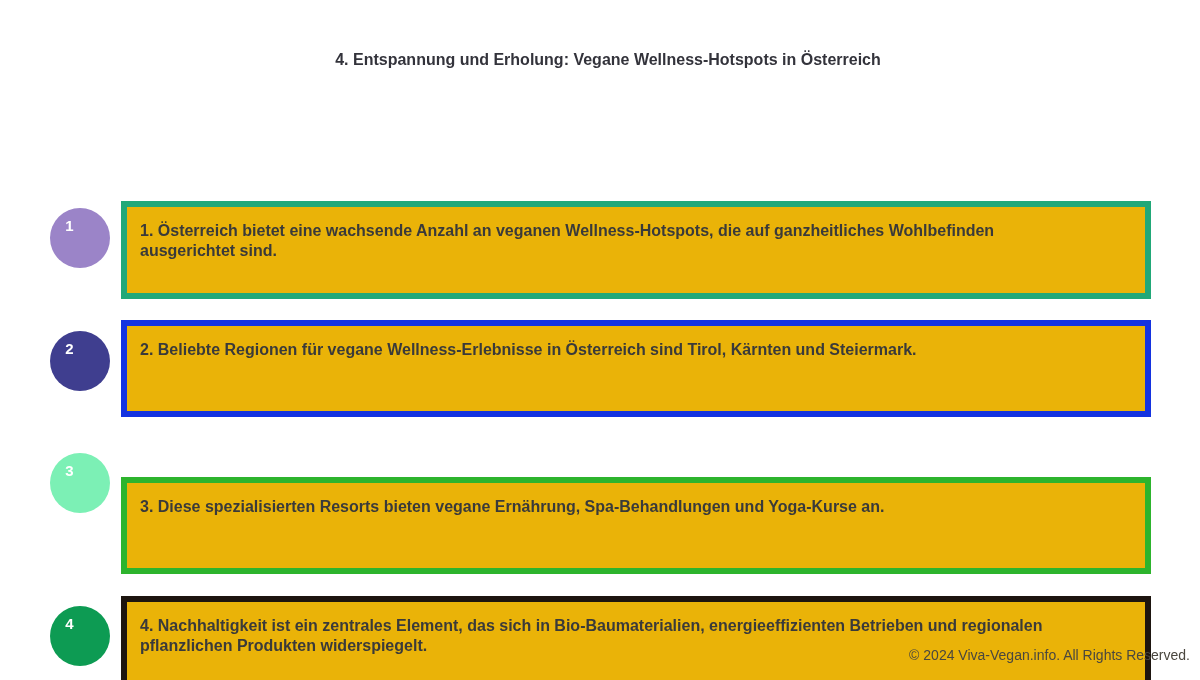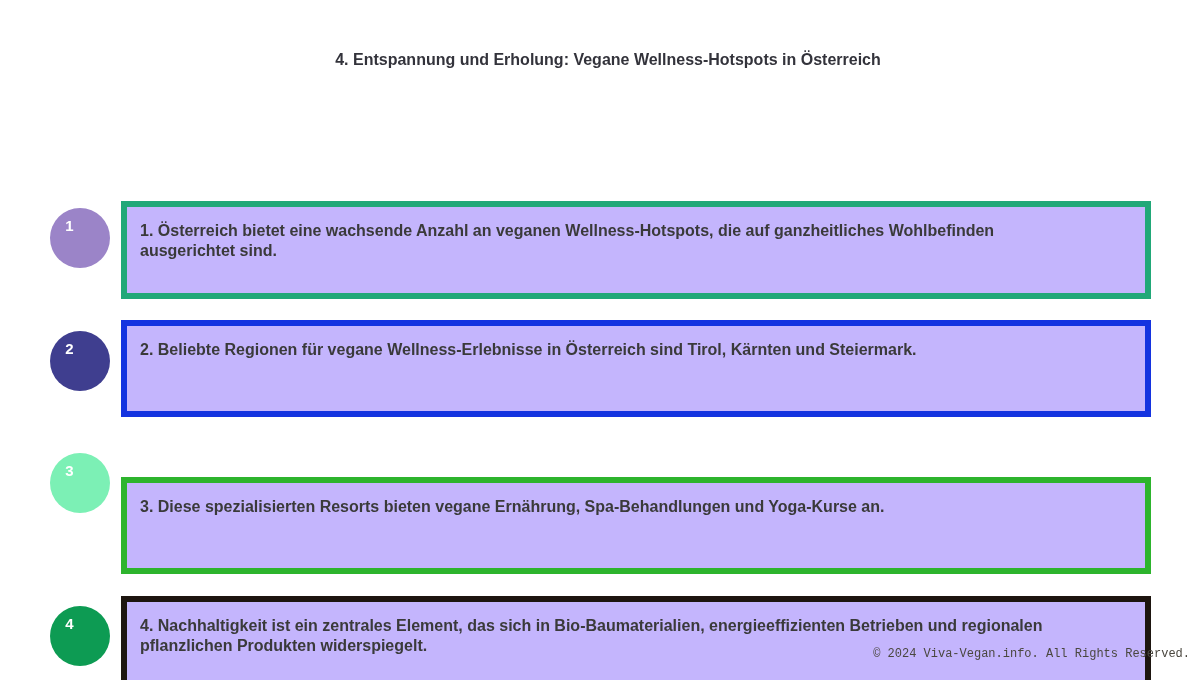--- a/index.html
+++ b/index.html
@@ -39,21 +39,21 @@
     width:15px;
     text-align:center;
     color:#ffffff;
     font-size:15px;
     font-weight:bold;
   }
   .box{
     flex:1;
     box-sizing:border-box;
     border:6px solid #000;
-    background:#c4b5fd;
+    background:#eab308;
     padding:14px 13px 0 13px;
   }
   .txt{
     margin:0;
     font-size:16px;
     font-weight:bold;
     line-height:20px;
     color:#3a3a3a;
     max-width:920px;
   }
@@ -64,24 +64,23 @@
   .row:nth-child(3) .box{height:97px}
   .row:nth-child(3){margin-bottom:22px}
   .row:nth-child(4) .box{height:110px}
   .row:nth-child(1) .circle{margin-top:7px}
   .row:nth-child(2) .circle{margin-top:11px}
   .row:nth-child(3) .circle{margin-top:12px}
   .row:nth-child(4) .circle{margin-top:10px}
   .footer{
     position:absolute;
     top:647px;right:10px;
-    font-size:12px;
+    font-size:14px;
     color:#4a473f;
     z-index:5;
-    font-family:Liberation Mono, monospace;
   }
 </style>
 </head>
 <body>
 
 <div class="page">
 
   <h1 class="title">4. Entspannung und Erholung: Vegane Wellness-Hotspots in Österreich</h1>
 
   <div class="rows" id="rows">

